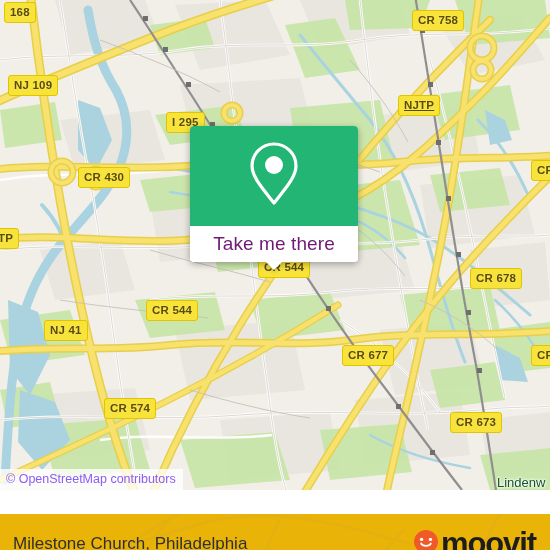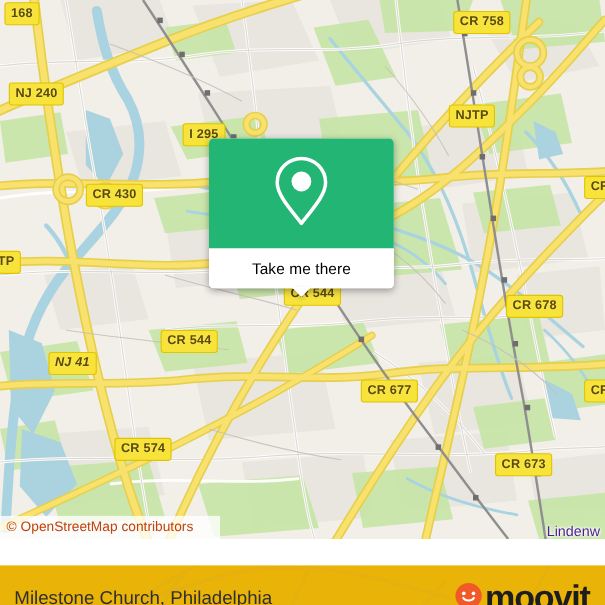--- a/index.html
+++ b/index.html
@@ -28,34 +28,34 @@
     font-size:11.5px;
     line-height:14px;
     padding:2px 5px 3px 5px;
     white-space:nowrap;
     letter-spacing:.2px;
     box-sizing:border-box;
     text-shadow:0 0 2px rgba(255,255,255,.35);
   }
   .place-label{
     position:absolute;
-    color:#4c1d95;
+    color:#14532d;
     font-size:13px;
     white-space:nowrap;
     text-shadow:0 0 3px #fff,0 0 3px #fff,0 0 3px #fff;
   }
 
   
   .attrib{
     position:absolute;left:0;bottom:0;
     background:rgba(255,255,255,.78);
-    color:#c2410c;
+    color:#8b5cf6;
     font-size:12.5px;
     line-height:15px;
-    padding:3px 24px 3px 6px;
+    padding:3px 7px 3px 6px;
     white-space:nowrap;
   }
 
   
   .callout{
     position:absolute;left:190px;top:126px;width:168px;
     border-radius:4px;
     box-shadow:0 2px 7px rgba(0,0,0,.33);
     overflow:visible;
     background:#fff;
@@ -67,21 +67,21 @@
     display:flex;align-items:center;justify-content:center;
   }
   .callout-bottom{
     background:#fff;
     border-radius:0 0 4px 4px;
     height:36px;
     display:flex;align-items:center;justify-content:center;
     position:relative;
   }
   .callout-bottom .cta{
-    font-size:14px;color:#000000;letter-spacing:.1px;
+    font-size:19px;color:#701a75;letter-spacing:.1px;
   }
   .callout-tail{
     position:absolute;left:50%;bottom:-8px;margin-left:-9px;
     width:0;height:0;
     border-left:9px solid transparent;
     border-right:9px solid transparent;
     border-top:9px solid #fff;
     filter:drop-shadow(0 2px 2px rgba(0,0,0,.18));
   }
 
@@ -285,32 +285,32 @@
           <path d="M60,300 C110,308 160,312 208,318"></path>
           <path d="M420,300 C455,315 485,335 508,360"></path>
           <path d="M190,390 C230,402 270,412 310,418"></path>
           <path d="M350,60 C372,85 392,112 408,142"></path>
         </g>
       </g>
     </svg>
 
     <div>
       <div class="shield" style="left:4px;top:2px;">168</div>
-      <div class="shield" style="left:8px;top:75px;">NJ 240</div>
+      <div class="shield" style="left:8px;top:75px;">NJ 109</div>
       <div class="shield" style="left:166px;top:92px;margin-top:20px;">I 295</div>
       <div class="shield" style="left:412px;top:10px;">CR 758</div>
-      <div class="shield" style="left:408px;top:95px;">NJTP</div>
+      <div class="shield" style="left:398px;top:95px;text-decoration:underline;">NJTP</div>
       <div class="shield" style="left:78px;top:167px;">CR 430</div>
       <div class="shield" style="left:-8px;top:228px;">TP</div>
       <div class="shield" style="left:531px;top:160px;">CR</div>
       <div class="shield" style="left:258px;top:257px;">CR 544</div>
-      <div class="shield" style="left:460px;top:268px;">CR 678</div>
+      <div class="shield" style="left:470px;top:268px;">CR 678</div>
       <div class="shield" style="left:146px;top:300px;">CR 544</div>
-      <div class="shield" style="left:44px;top:320px;font-style:italic;">NJ 41</div>
-      <div class="shield" style="left:328px;top:345px;">CR 677</div>
+      <div class="shield" style="left:44px;top:320px;">NJ 41</div>
+      <div class="shield" style="left:342px;top:345px;">CR 677</div>
       <div class="shield" style="left:531px;top:345px;">CR</div>
       <div class="shield" style="left:104px;top:398px;">CR 574</div>
       <div class="shield" style="left:450px;top:412px;">CR 673</div>
     </div>
 
     <div class="place-label" style="left:497px;top:475px;">Lindenw</div>
 
     <div class="attrib">© OpenStreetMap contributors</div>
   </div>
 

